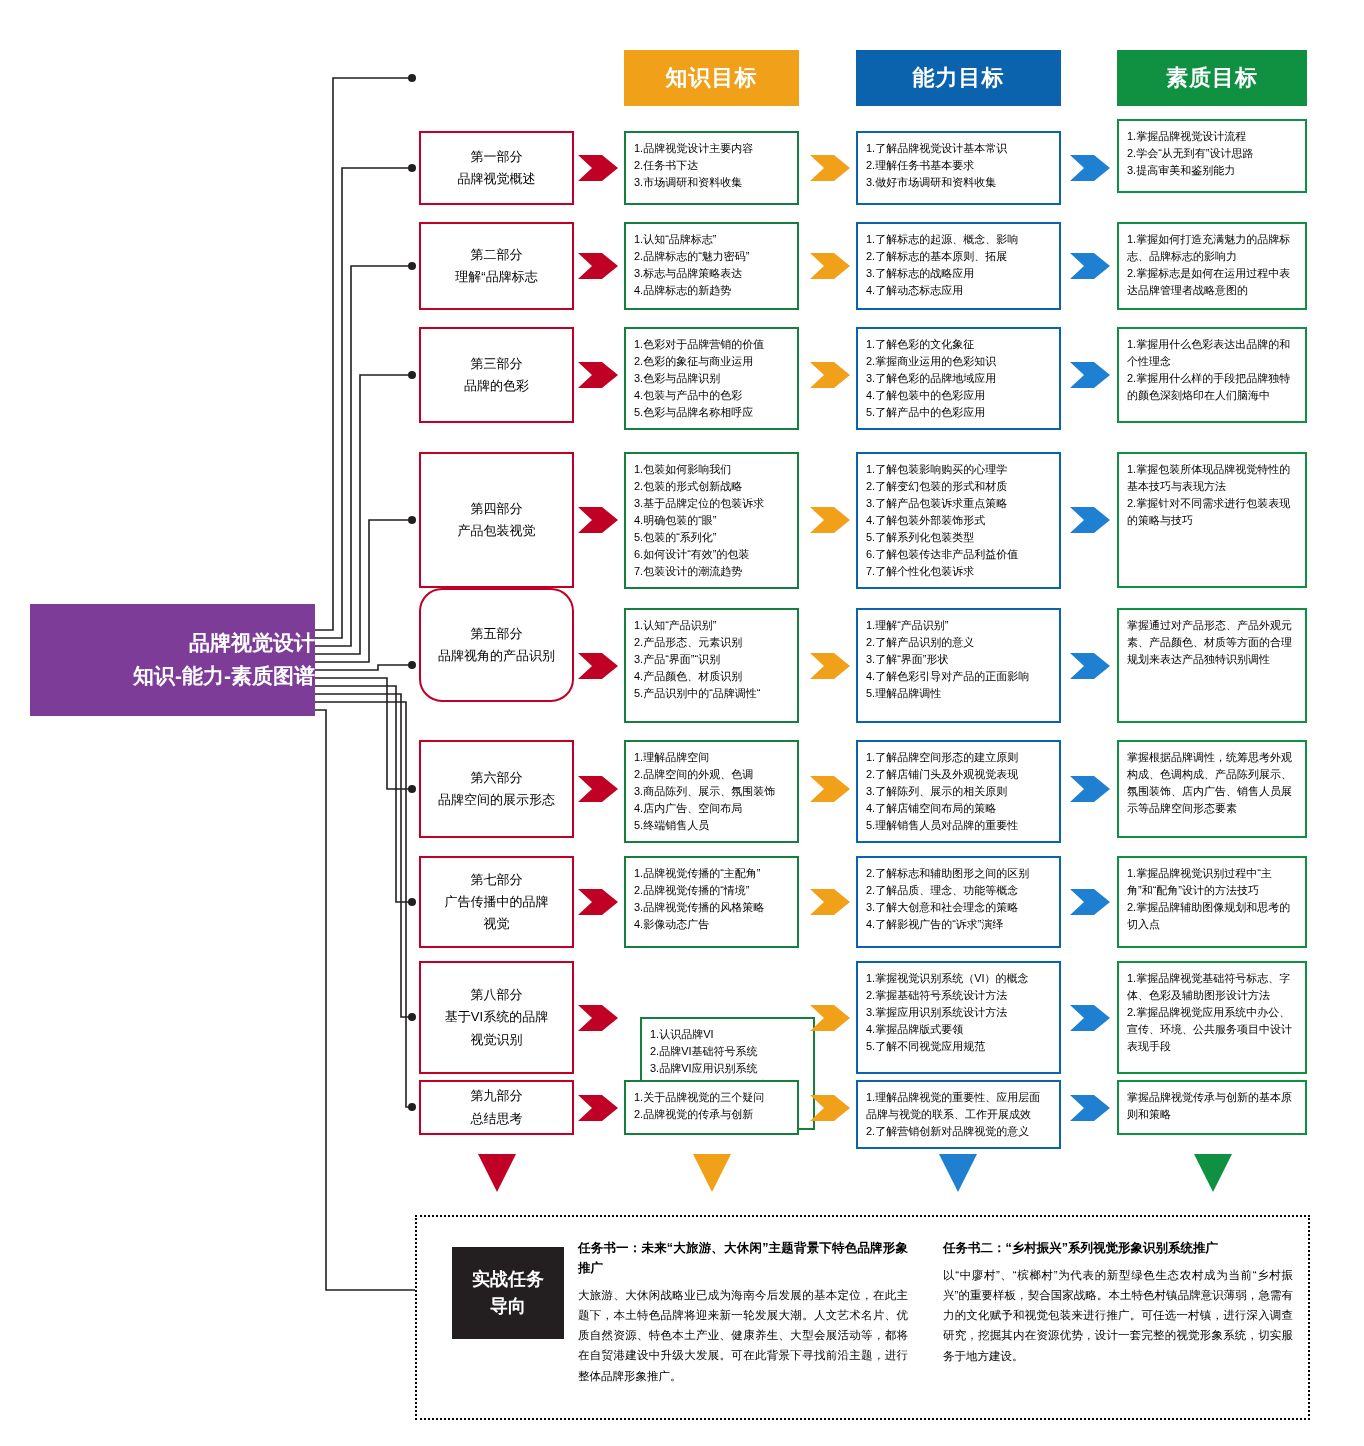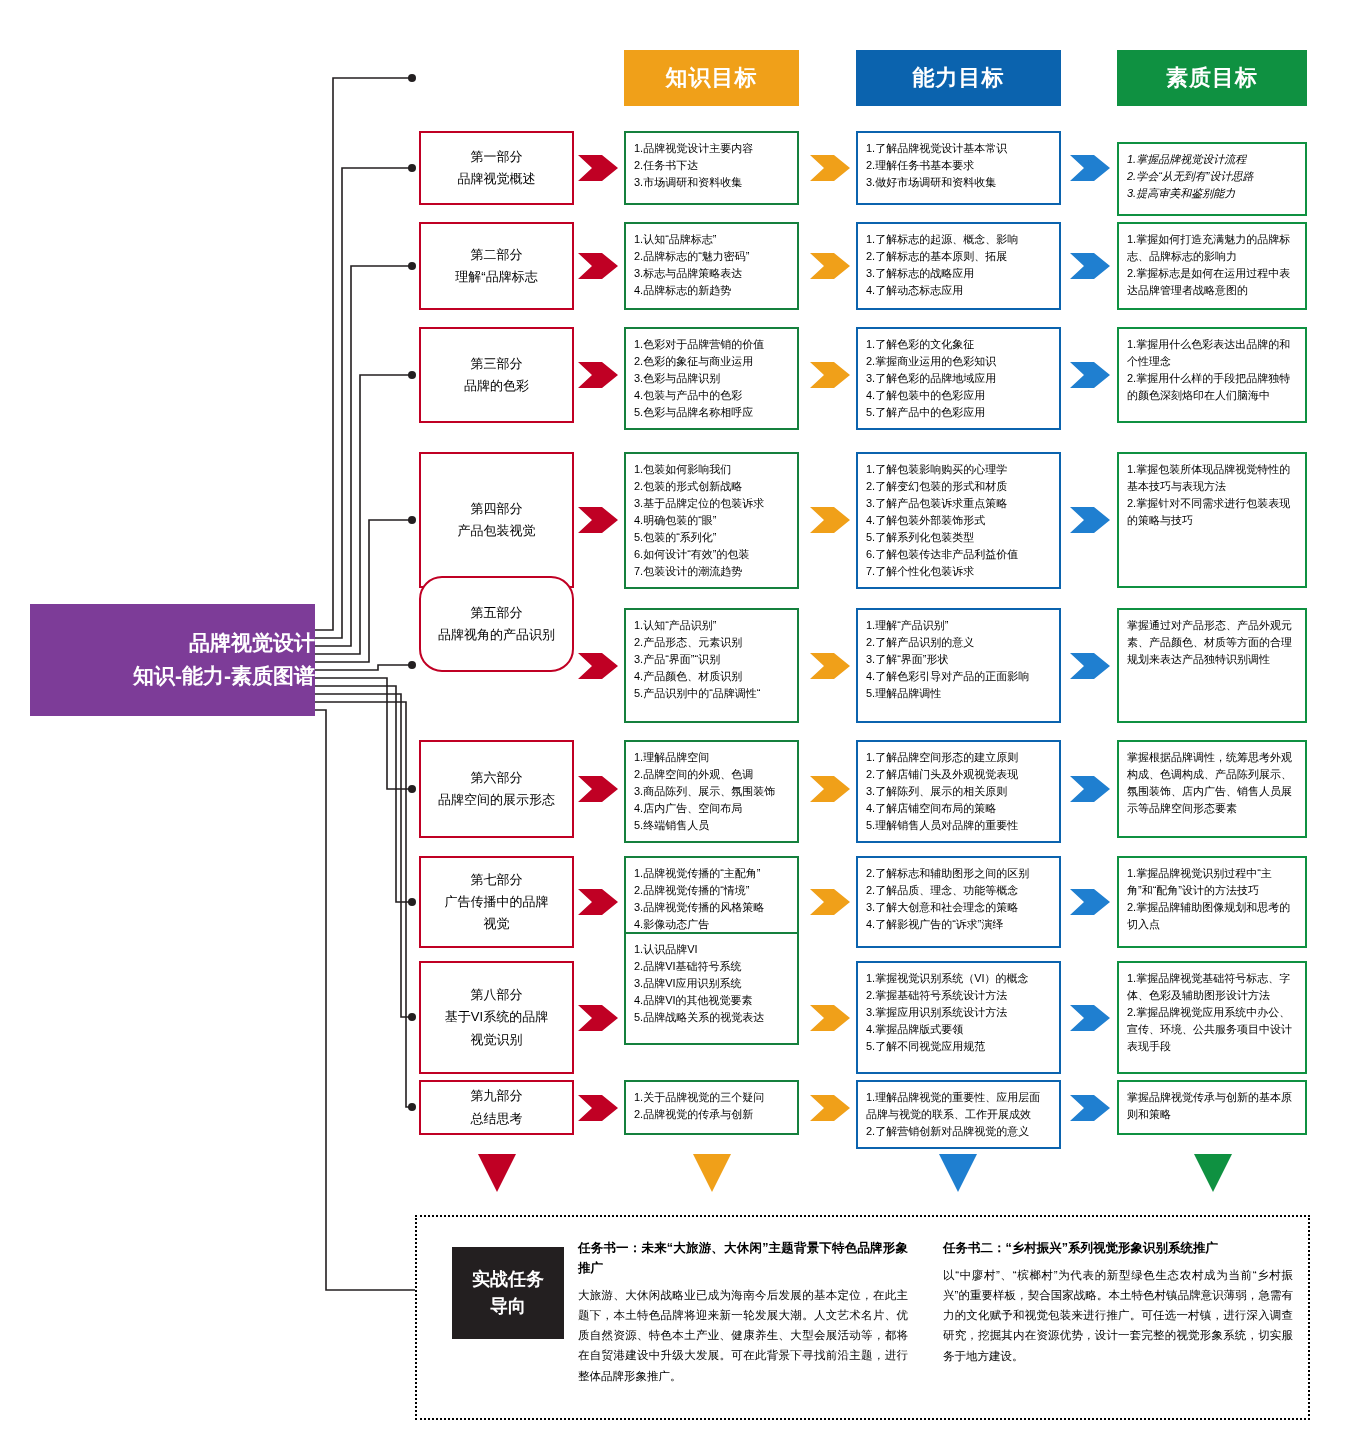--- a/index.html
+++ b/index.html
@@ -108,21 +108,21 @@
       <div class="node k2" style="top: 131px; min-height: 74px;">
         <div>1.品牌视觉设计主要内容</div>
         <div>2.任务书下达</div>
         <div>3.市场调研和资料收集</div>
       </div>
       <div class="node k3" style="top: 131px; min-height: 74px;">
         <div>1.了解品牌视觉设计基本常识</div>
         <div>2.理解任务书基本要求</div>
         <div>3.做好市场调研和资料收集</div>
       </div>
-      <div class="node k4" style="top: 142px; min-height: 74px; font-style: italic;">
+      <div class="node k4" style="top: 119px; min-height: 74px;">
         <div>1.掌握品牌视觉设计流程</div>
         <div>2.学会“从无到有”设计思路</div>
         <div>3.提高审美和鉴别能力</div>
       </div>
       <svg class="arw" style="left: 578px; top: 155px;">
         <polygon points="0,0 24,0 40,13 24,26 0,26 14,13" fill="#c00024"></polygon>
       </svg>
       <svg class="arw" style="left: 810px; top: 155px;">
         <polygon points="0,0 24,0 40,13 24,26 0,26 14,13" fill="#f0a019"></polygon>
       </svg>
@@ -217,21 +217,21 @@
       </div>
       <svg class="arw" style="left: 578px; top: 507px;">
         <polygon points="0,0 24,0 40,13 24,26 0,26 14,13" fill="#c00024"></polygon>
       </svg>
       <svg class="arw" style="left: 810px; top: 507px;">
         <polygon points="0,0 24,0 40,13 24,26 0,26 14,13" fill="#f0a019"></polygon>
       </svg>
       <svg class="arw" style="left: 1070px; top: 507px;">
         <polygon points="0,0 24,0 40,13 24,26 0,26 14,13" fill="#1f7fd0"></polygon>
       </svg>
-      <div class="node mod" style="top: 576px; height: 96px; border-radius: 23px;">
+      <div class="node mod" style="top: 588px; height: 114px; border-radius: 23px;">
         <div>第五部分</div>
         <div>品牌视角的产品识别</div>
       </div>
       <div class="node k2" style="top: 608px; min-height: 115px;">
         <div>1.认知“产品识别”</div>
         <div>2.产品形态、元素识别</div>
         <div>3.产品“界面”“识别</div>
         <div>4.产品颜色、材质识别</div>
         <div>5.产品识别中的“品牌调性“</div>
       </div>
@@ -312,21 +312,21 @@
         <polygon points="0,0 24,0 40,13 24,26 0,26 14,13" fill="#f0a019"></polygon>
       </svg>
       <svg class="arw" style="left: 1070px; top: 889px;">
         <polygon points="0,0 24,0 40,13 24,26 0,26 14,13" fill="#1f7fd0"></polygon>
       </svg>
       <div class="node mod" style="top: 961px; height: 113px;">
         <div>第八部分</div>
         <div>基于VI系统的品牌</div>
         <div>视觉识别</div>
       </div>
-      <div class="node k2" style="top: 932px; min-height: 113px;">
+      <div class="node k2" style="top: 1017px; min-height: 113px; margin-left: 16px;">
         <div>1.认识品牌VI</div>
         <div>2.品牌VI基础符号系统</div>
         <div>3.品牌VI应用识别系统</div>
         <div>4.品牌VI的其他视觉要素</div>
         <div>5.品牌战略关系的视觉表达</div>
       </div>
       <div class="node k3" style="top: 961px; min-height: 113px;">
         <div>1.掌握视觉识别系统（VI）的概念</div>
         <div>2.掌握基础符号系统设计方法</div>
         <div>3.掌握应用识别系统设计方法</div>

